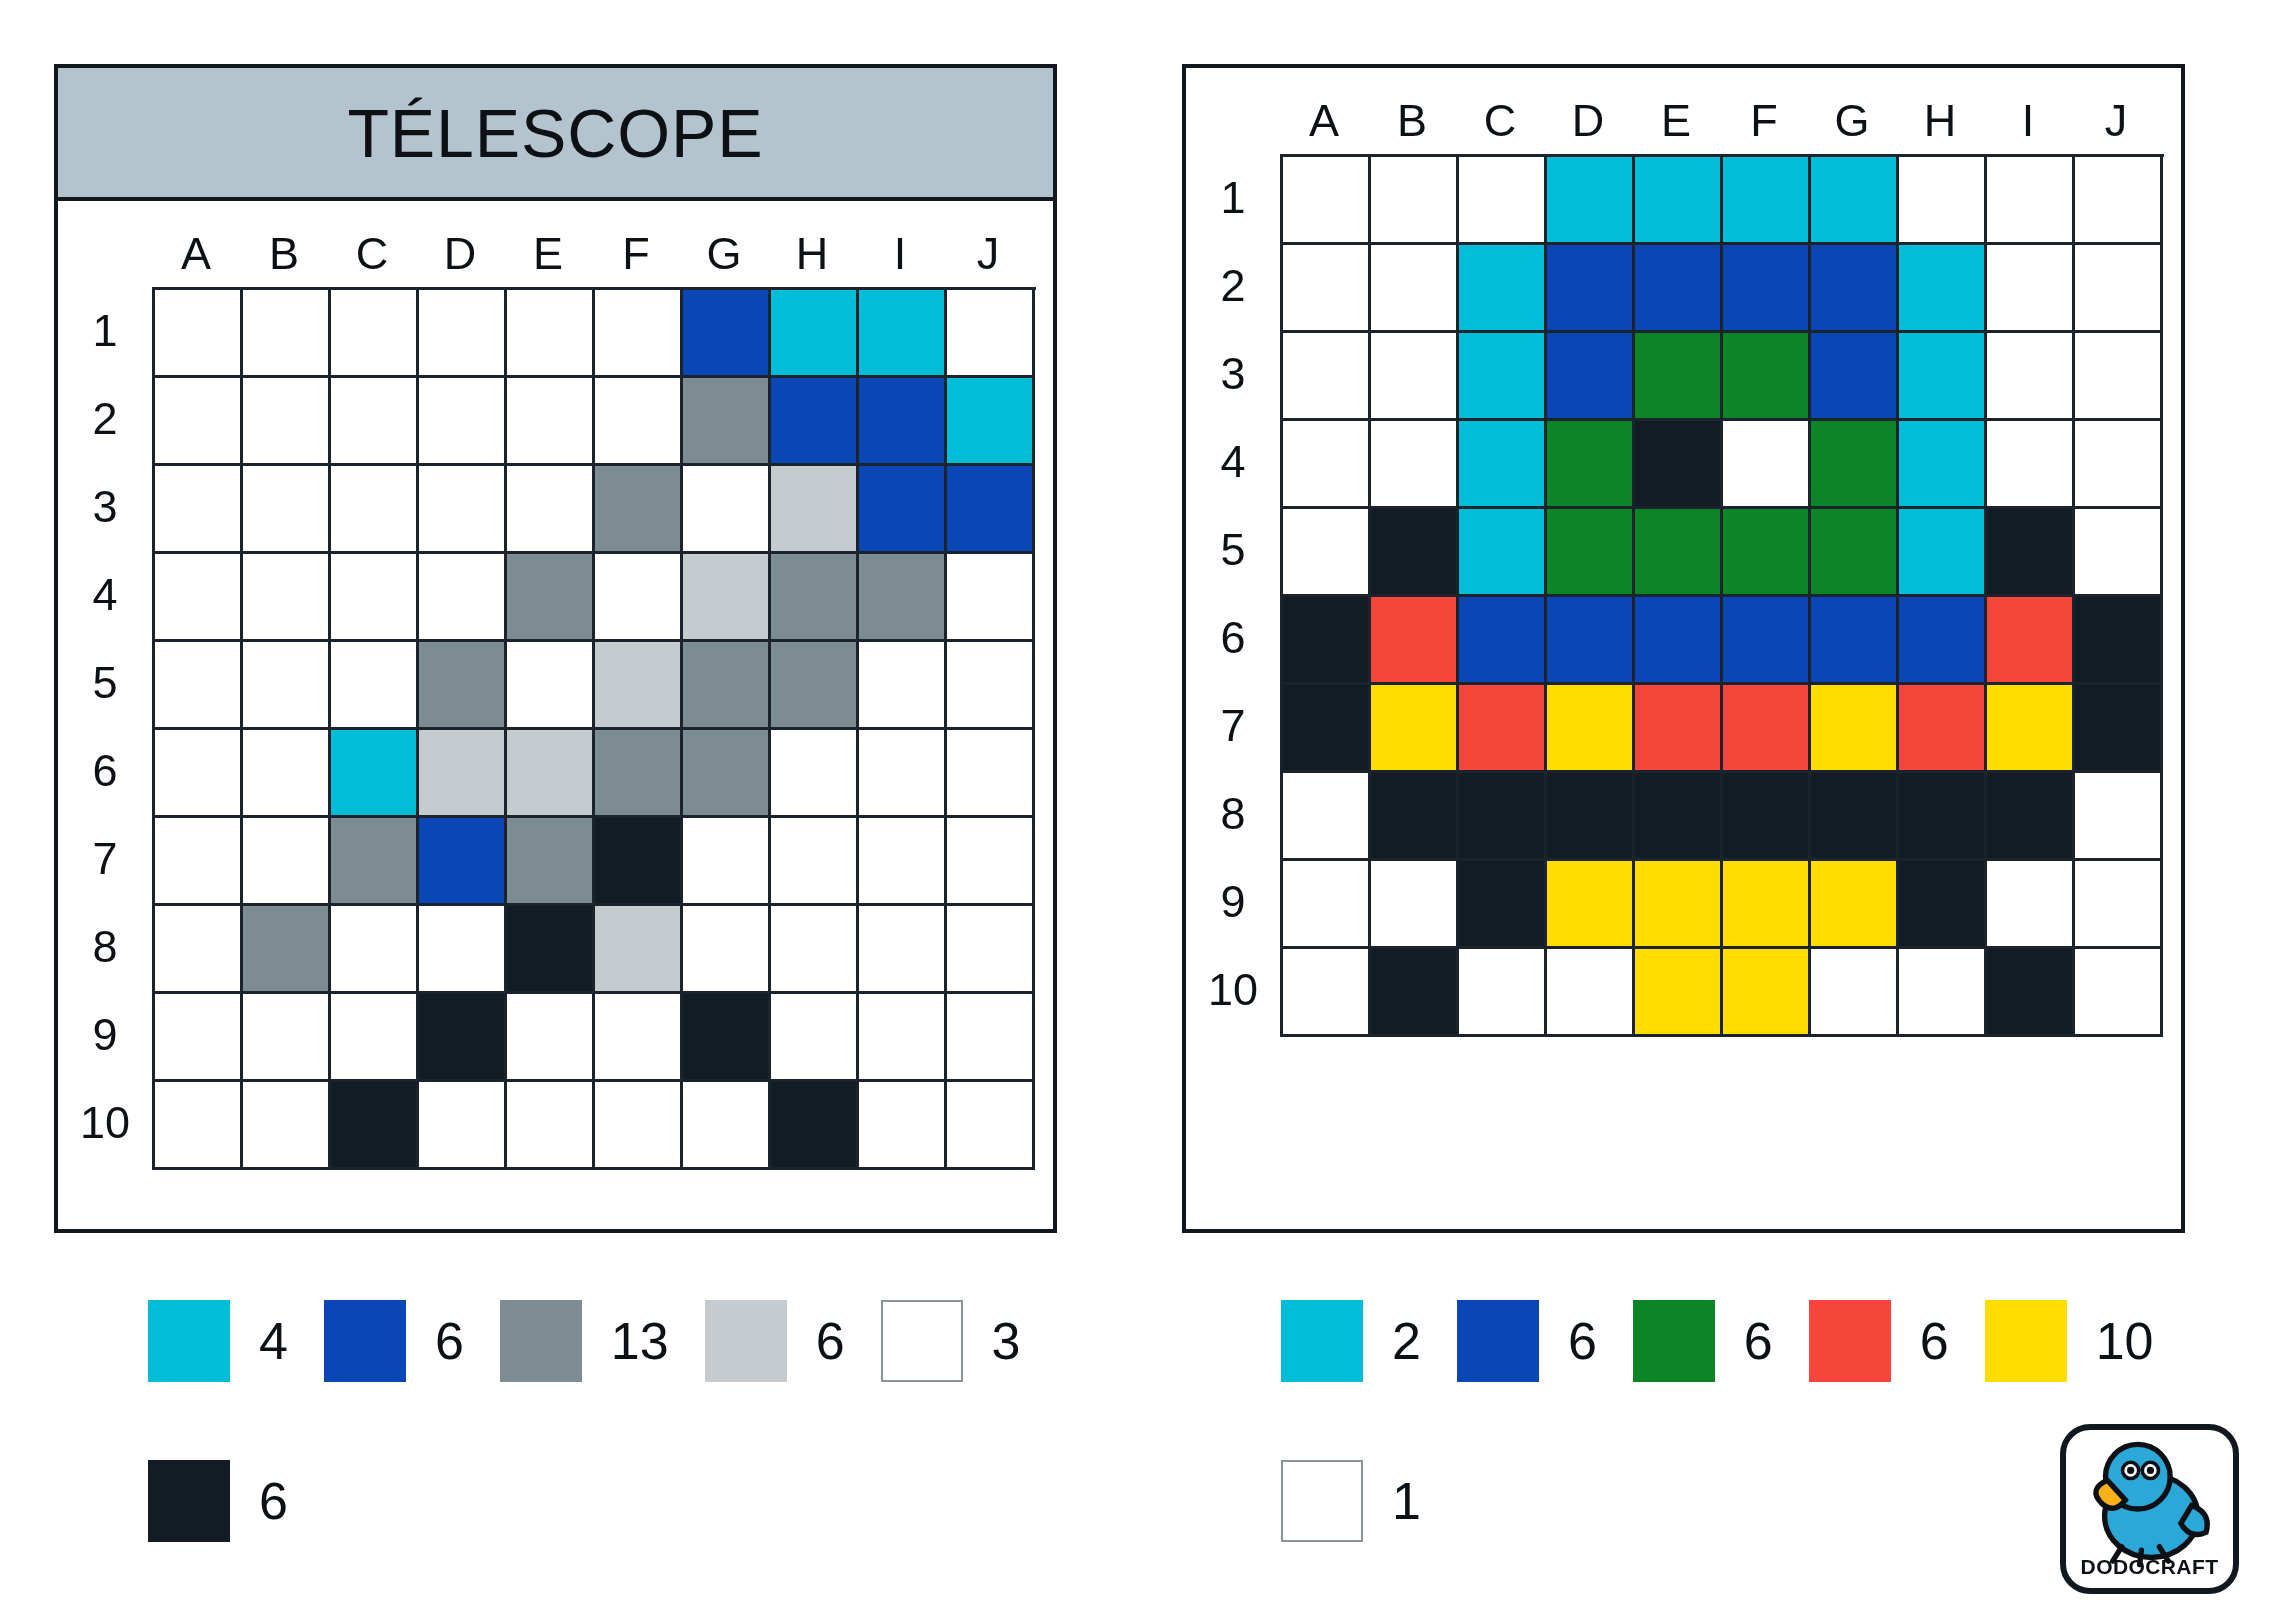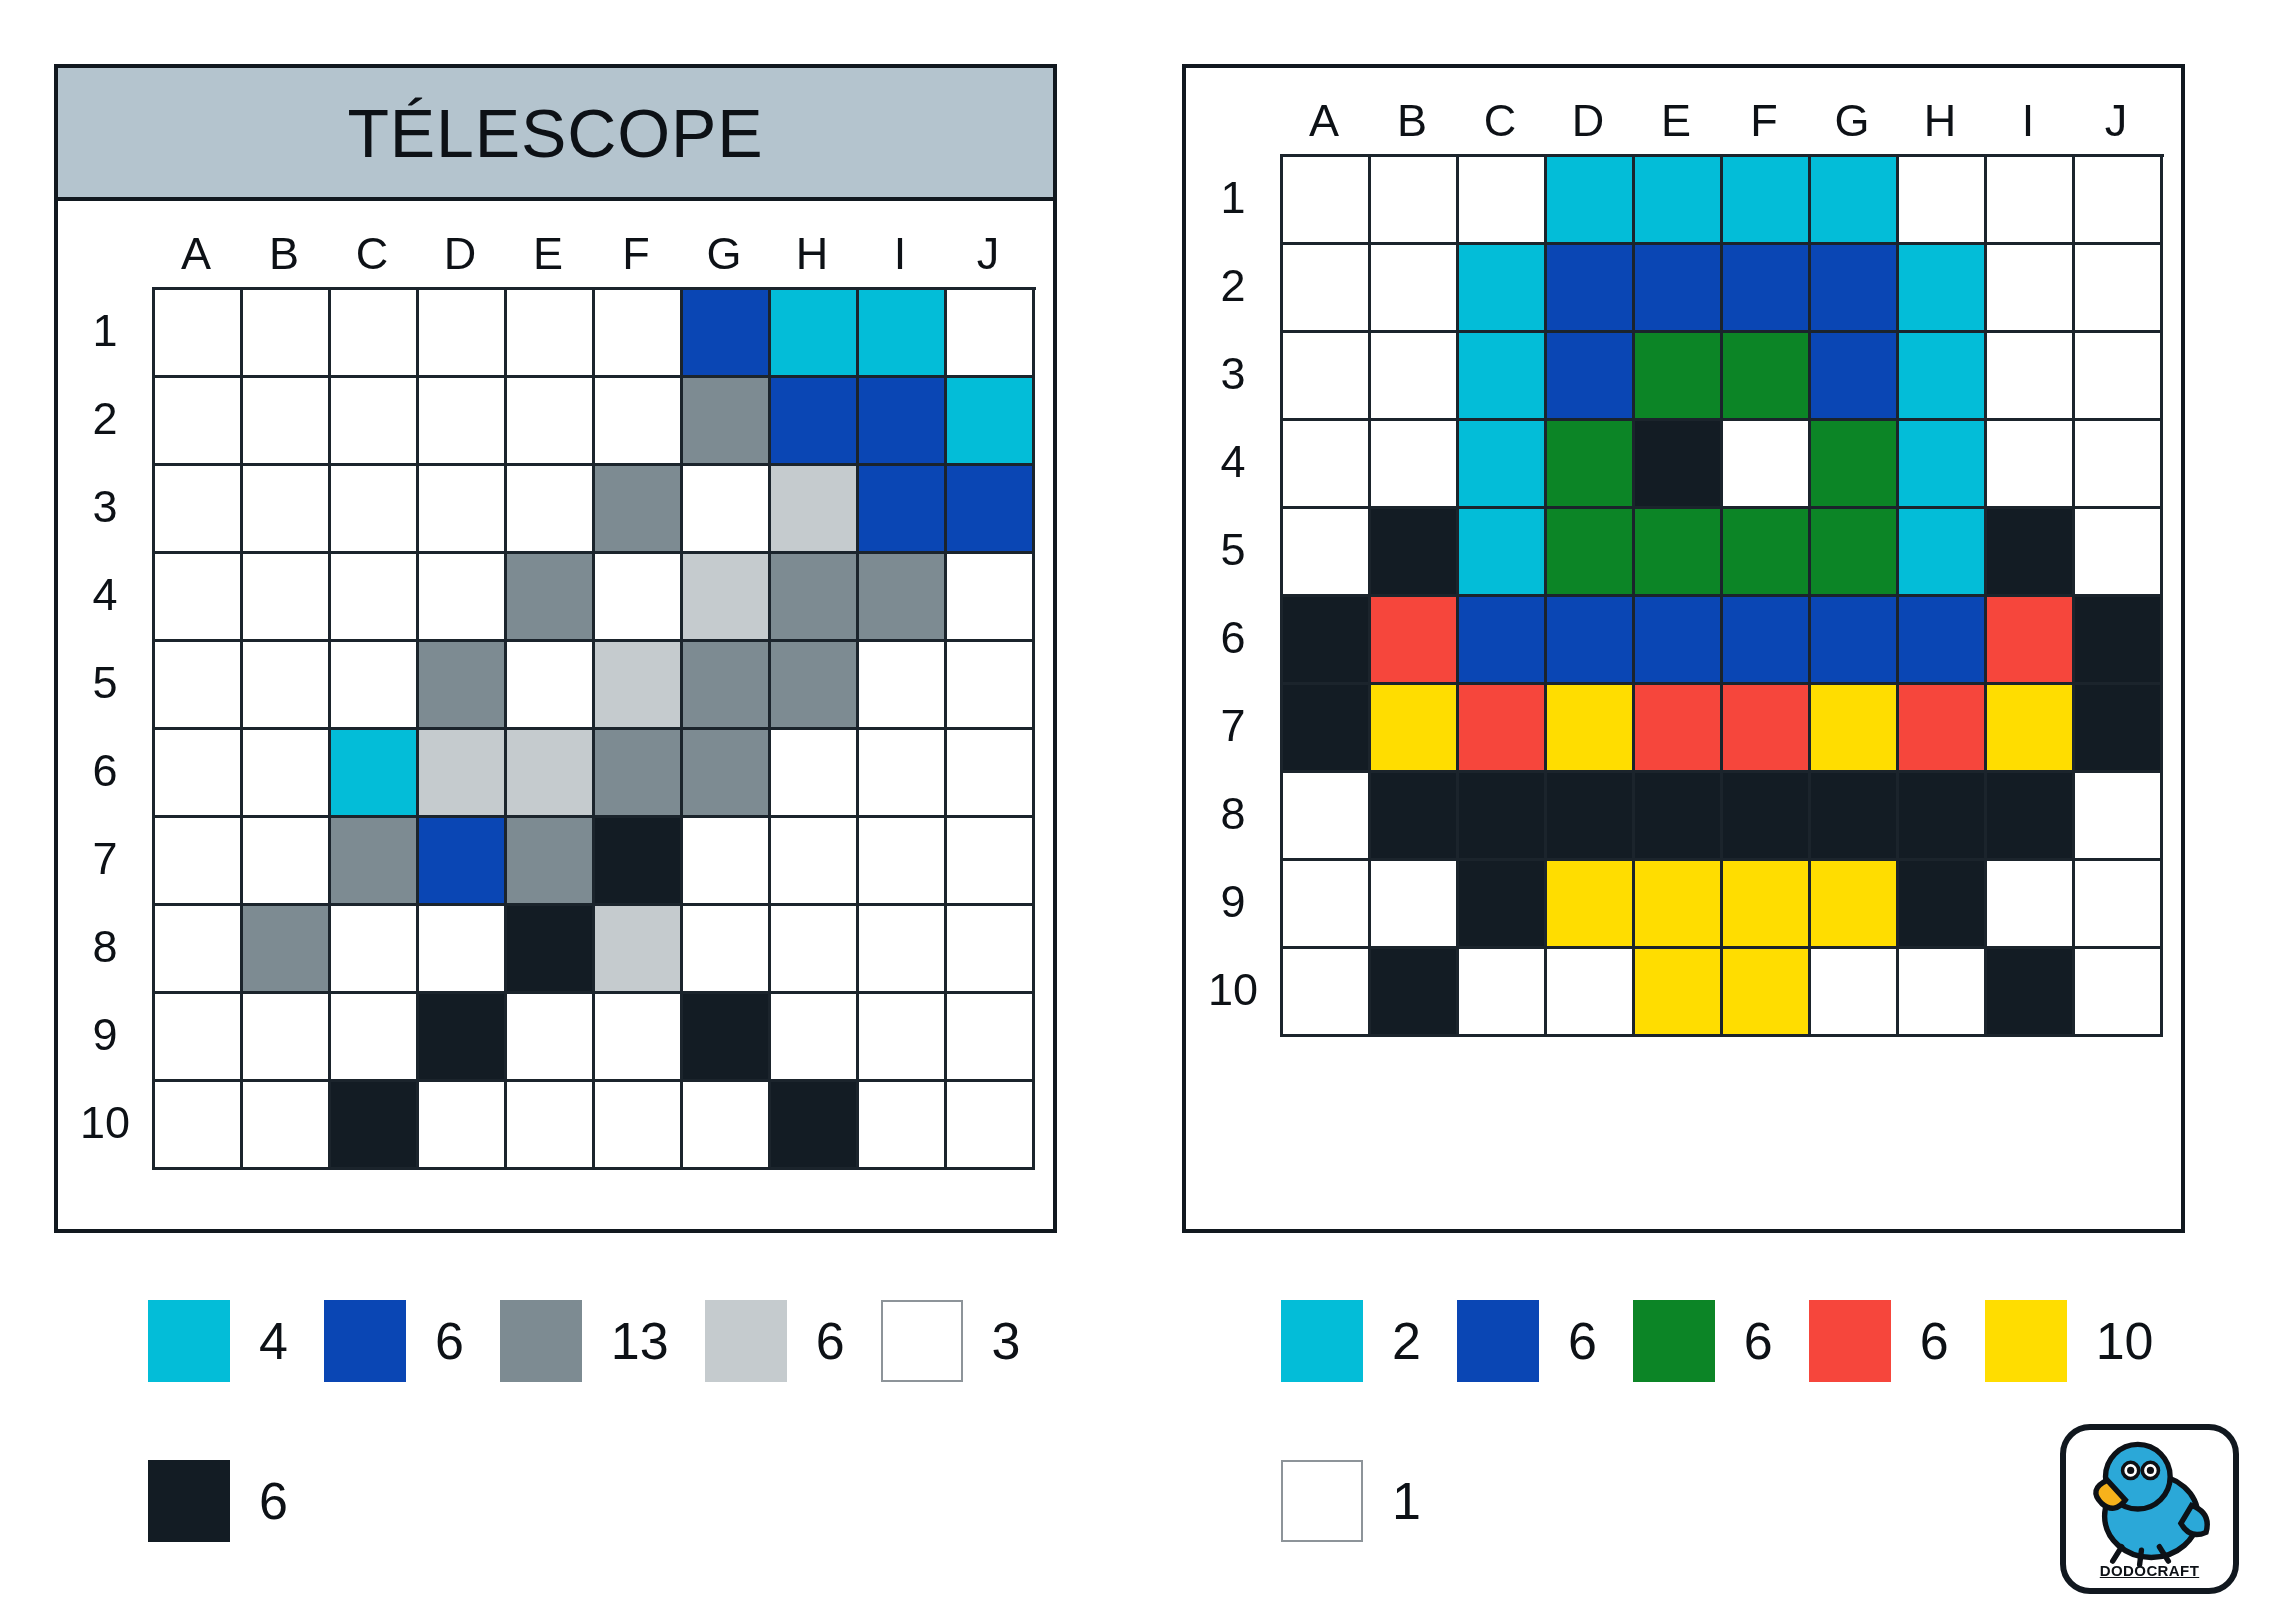--- a/index.html
+++ b/index.html
@@ -105,25 +105,24 @@
     background: #ffffff;
     border: 6.3px solid #11181f;
     border-radius: 30px;
     overflow: hidden;
   }
   #logo svg { display: block; }
   #logo-text {
     position: absolute;
     bottom: 9px; left: 0; right: 0;
     text-align: center;
-    font-size: 15px;
+    font-size: 21px;
     font-weight: bold;
     letter-spacing: 0.4px;
     color: #0d1116;
-    text-decoration: underline;
   }
 </style>
 </head>
 <body>
 
 <div class="page">
 
   <div class="panel" id="panel-left">
     <div class="panel-title-bar">
       <div class="panel-title">TÉLESCOPE</div>

